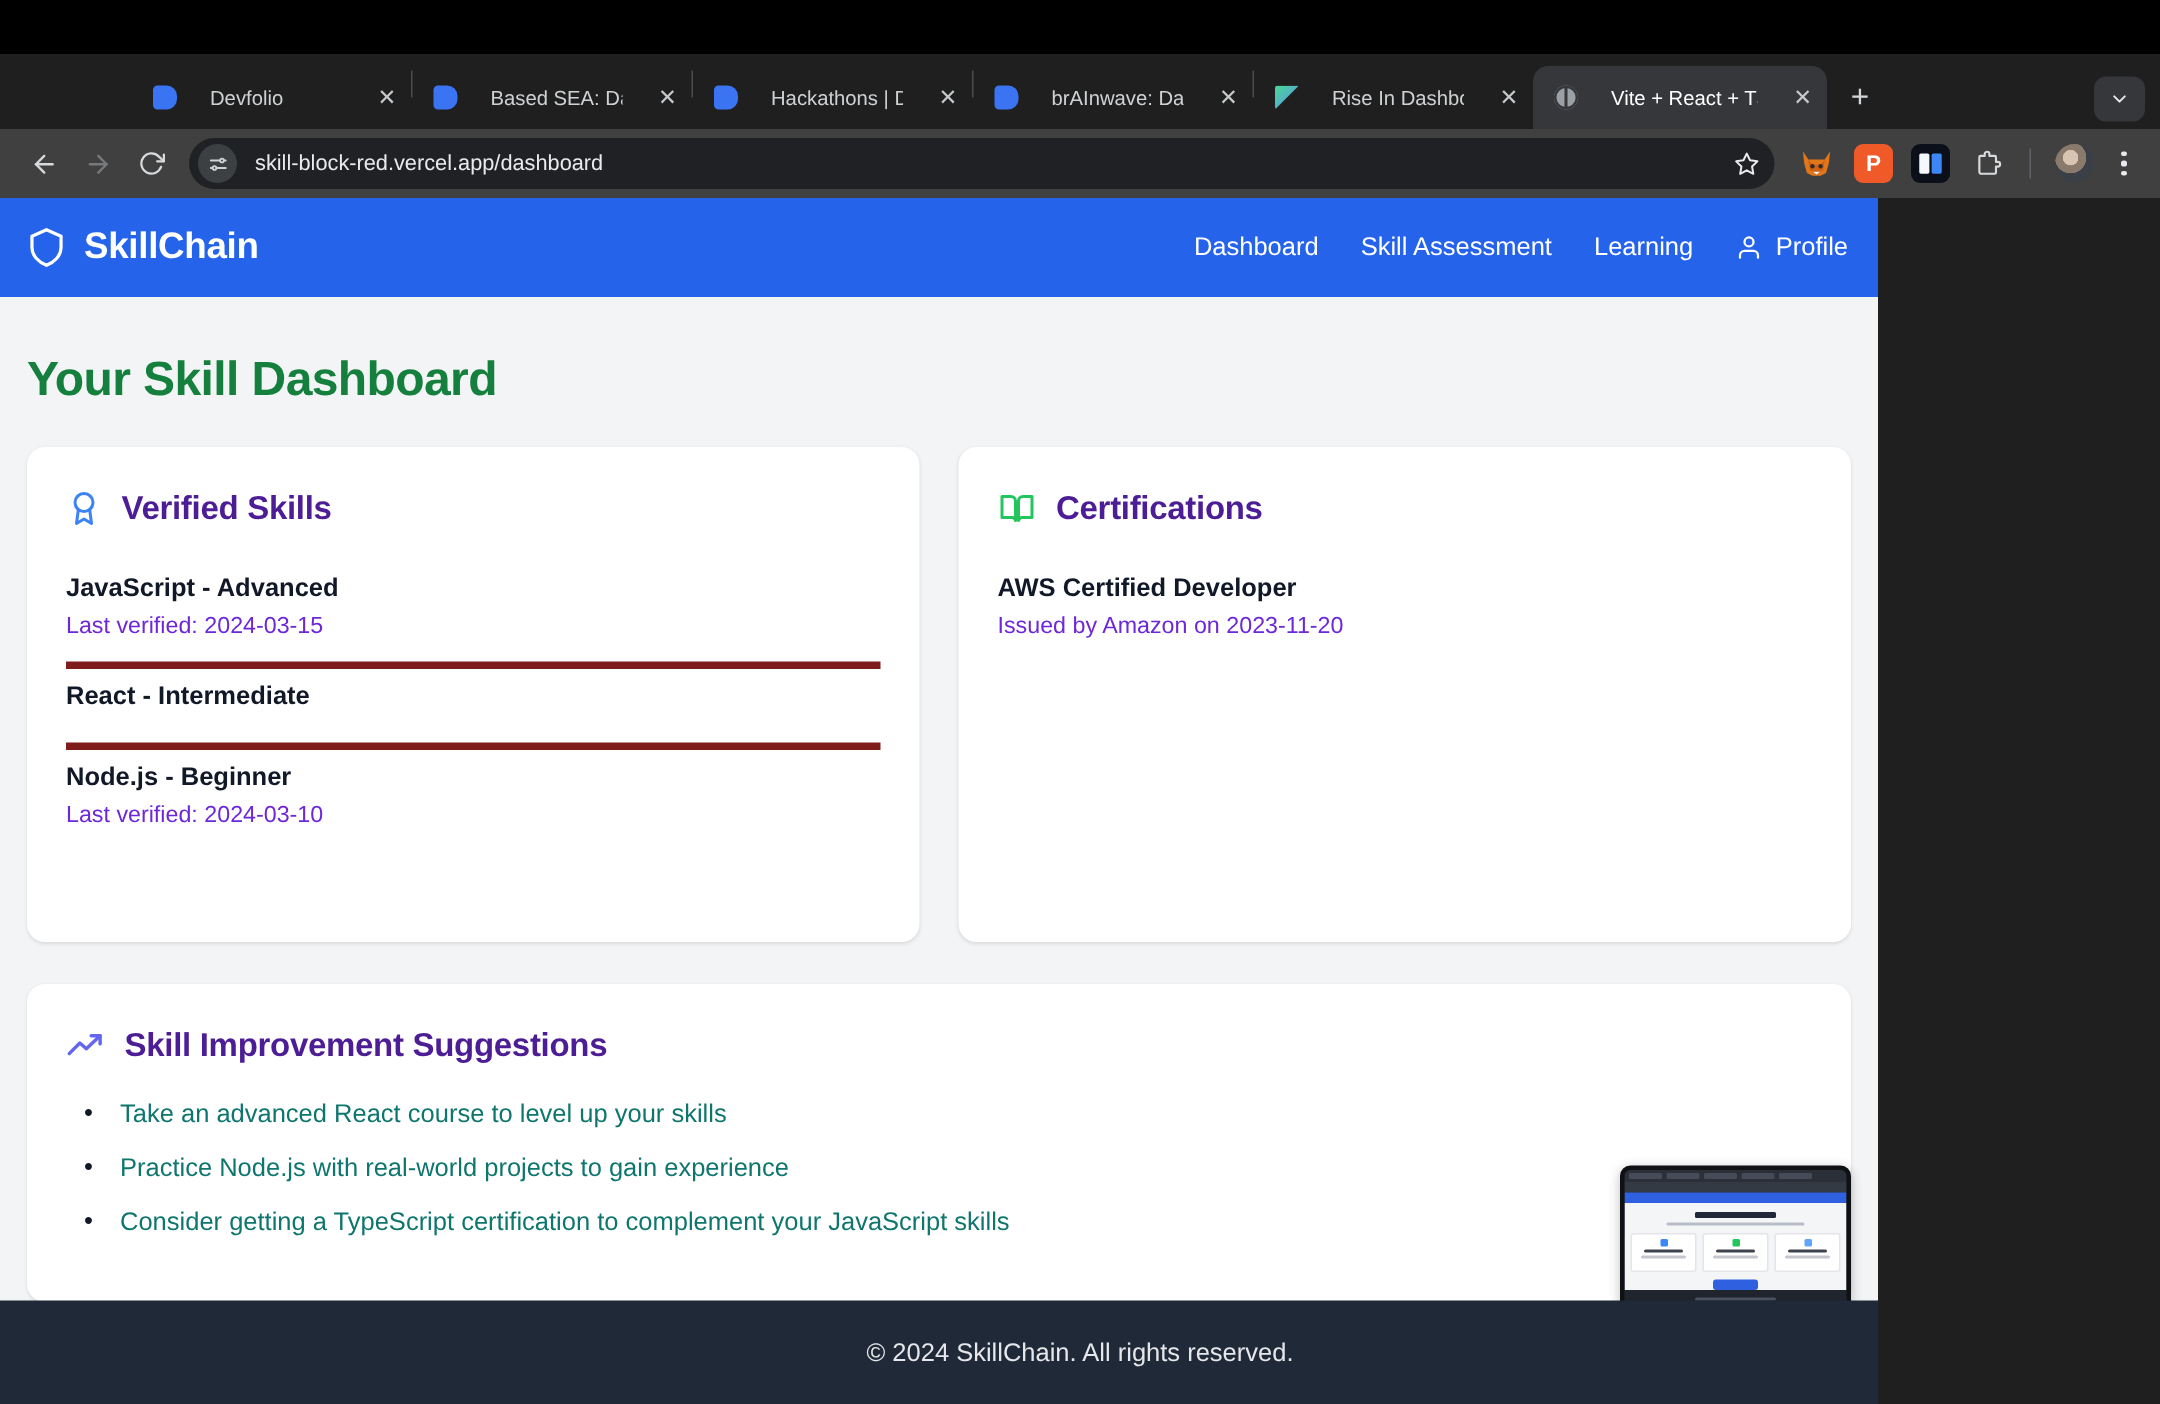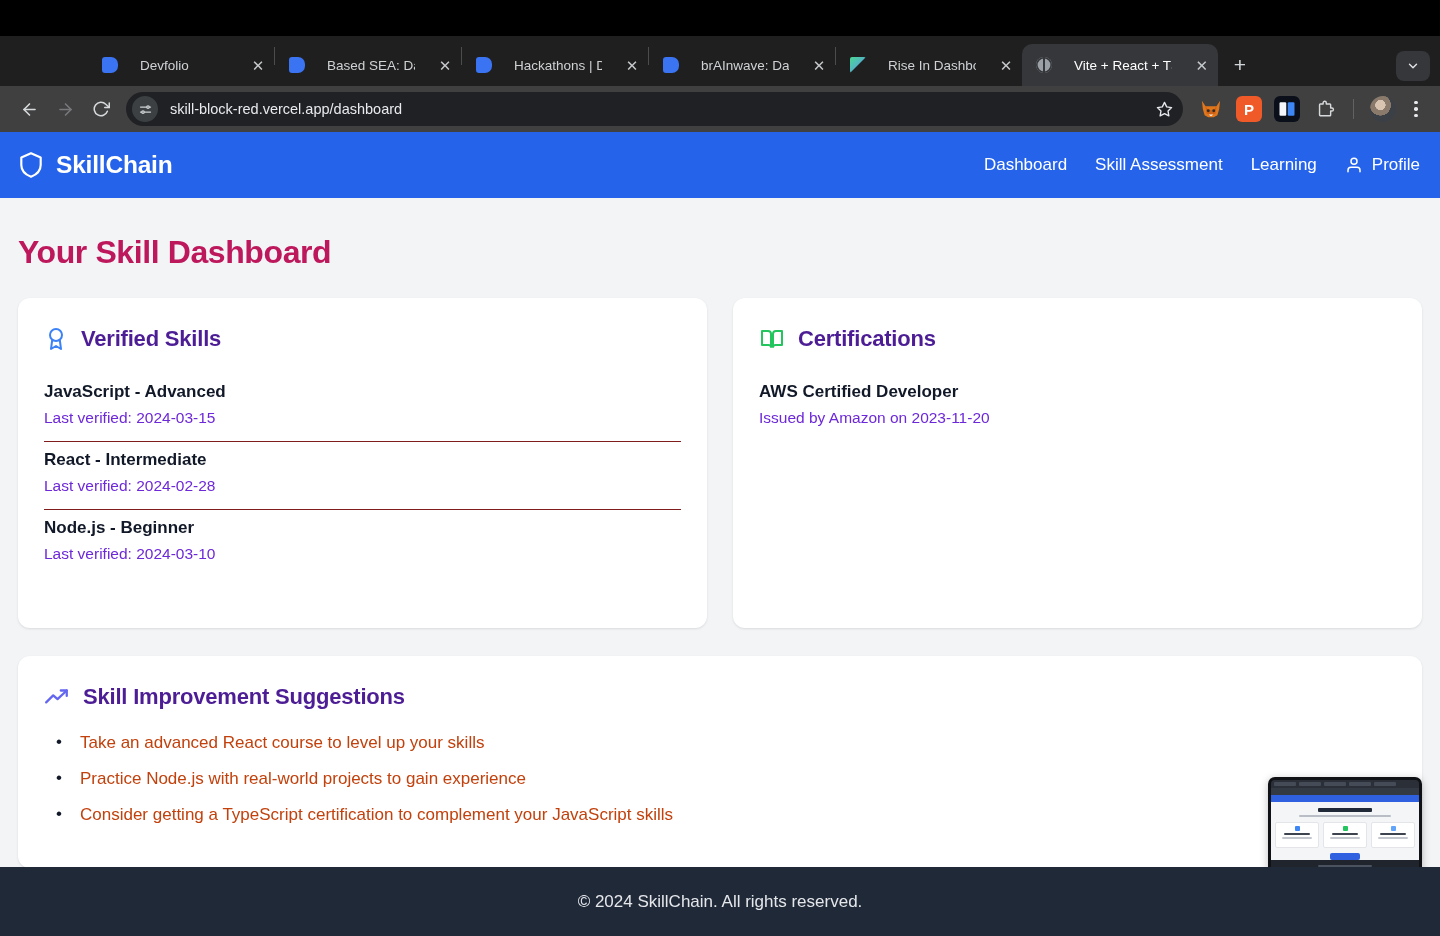--- a/index.html
+++ b/index.html
@@ -94,55 +94,55 @@
   .tb-divider { width: 1px; height: 20px; background: #5f6368; margin: 0 8px; }
   .avatar-chip {
     width: 26px; height: 26px; border-radius: 50%; flex: 0 0 26px; margin: 0 6px;
     background: radial-gradient(circle at 40% 35%, #d8c4b0 0 22%, #8a7a6c 23% 45%, #3b3f46 46% 100%);
   }
   .kebab { width: 24px; color: #e8eaed; display: flex; flex-direction: column;
            align-items: center; gap: 3px; flex: 0 0 24px; }
   .kebab i { width: 3.5px; height: 3.5px; border-radius: 50%; background: #e8eaed; display: block; }
 
   
-  #page { width: 1440px; height: 804px; background: #f3f4f6; overflow: hidden; position: relative; }
+  #page { width: 1252px; height: 804px; background: #f3f4f6; overflow: hidden; position: relative; }
 
   .site-header {
     height: 66px; background: #2563eb; display: flex; align-items: center;
     padding: 0 20px 0 18px; justify-content: space-between;
   }
   .brand { display: flex; align-items: center; gap: 12px; }
   .brand-name { color: #fff; font-size: 24.5px; font-weight: bold; letter-spacing: -0.2px; }
   .site-nav { display: flex; align-items: center; gap: 28px; }
   .nav-link { color: #fff; font-size: 17px; }
   .nav-profile { display: flex; align-items: center; gap: 9px; }
 
   .page-title {
-    font-size: 32px; font-weight: bold; color: #be185d;
+    font-size: 32px; font-weight: bold; color: #15803d;
     padding: 36px 0 0 18px; letter-spacing: -0.4px;
   }
 
   .cards-row { display: flex; gap: 26px; padding: 27px 18px 0 18px; }
   .card {
     background: #fff; border-radius: 12px; padding: 28px 26px;
     box-shadow: 0 1px 3px rgba(0,0,0,0.07), 0 1px 2px rgba(0,0,0,0.04);
   }
   .card-half { flex: 1 1 0; min-height: 330px; }
   .card-head { display: flex; align-items: center; gap: 13px; margin-bottom: 22px; }
   .card-title { font-size: 22px; font-weight: bold; color: #4c1d95; letter-spacing: -0.2px; }
 
-  .entry { padding: 8px 0 14px 0; border-bottom: 1px solid #7f1d1d; }
+  .entry { padding: 8px 0 14px 0; border-bottom: 5px solid #7f1d1d; }
   .entry:last-child { border-bottom: none; }
   .entry-name { font-size: 17px; font-weight: bold; color: #111827; margin-bottom: 7px; }
   .entry-sub { font-size: 15.5px; color: #6d28d9; }
 
   .card-full { margin: 28px 18px 0 18px; position: relative; min-height: 175px; }
   .suggestions { list-style: none; margin-top: 8px; }
   .suggestions li {
-    font-size: 17px; color: #c2410c; padding-left: 36px; position: relative;
+    font-size: 17px; color: #0f766e; padding-left: 36px; position: relative;
     margin-bottom: 14px; line-height: 1.3;
   }
   .suggestions li::before {
     content: "•"; position: absolute; left: 12px; top: -1px; font-size: 17px; color: #111827;
   }
 
   
   .thumb {
     position: absolute; right: 0px; bottom: -9px; width: 154px; height: 100px;
     background: #20242c; border: 3px solid #0f1115; border-radius: 7px;
@@ -339,21 +339,20 @@
         </svg>
         <span class="card-title">Verified Skills</span>
       </div>
 
       <div class="entry">
         <div class="entry-name">JavaScript - Advanced</div>
         <div class="entry-sub">Last verified: 2024-03-15</div>
       </div>
       <div class="entry">
         <div class="entry-name">React - Intermediate</div>
-        <div class="entry-sub">Last verified: 2024-02-28</div>
       </div>
       <div class="entry">
         <div class="entry-name">Node.js - Beginner</div>
         <div class="entry-sub">Last verified: 2024-03-10</div>
       </div>
     </section>
 
     <section class="card card-half">
       <div class="card-head">
         <svg width="26" height="24" viewBox="0 0 24 24" fill="none" stroke="#22c55e" stroke-width="2" stroke-linecap="round" stroke-linejoin="round">

